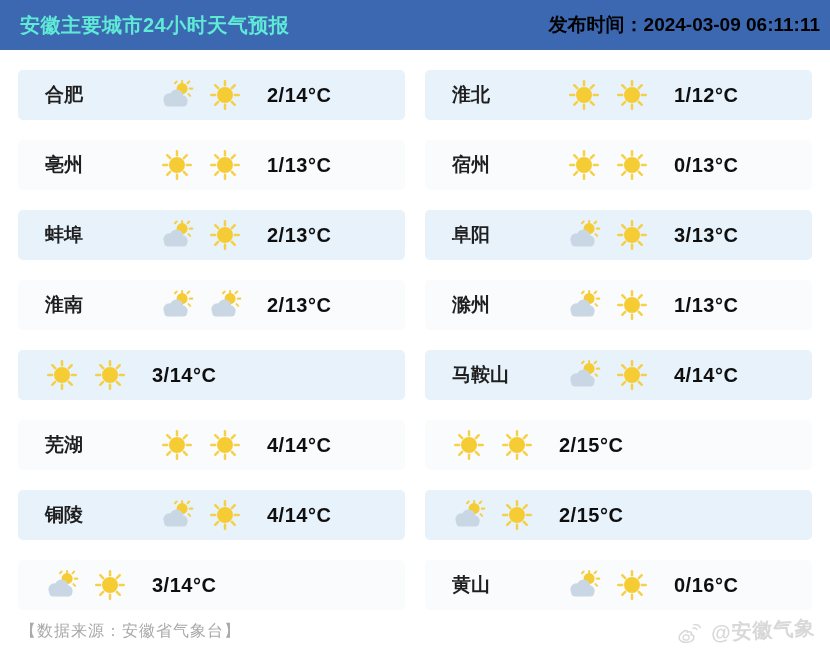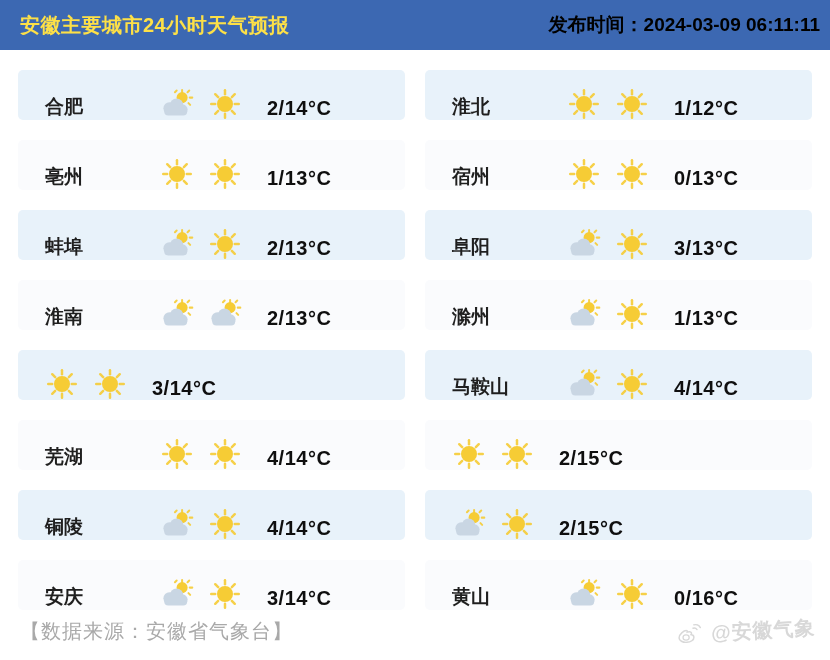--- a/index.html
+++ b/index.html
@@ -22,21 +22,21 @@
   
   .header{
     height:50px;
     background:var(--header-bg);
     display:flex;
     align-items:center;
     justify-content:space-between;
     padding:0 10px 0 20px;
   }
   .header-title{
-    color:#fde047;
+    color:#5eead4;
     font-size:20px;
     font-weight:bold;
     letter-spacing:.5px;
   }
   .header-time{
     color:#000000;
     font-size:19px;
     font-weight:bold;
   }
   
@@ -48,21 +48,21 @@
   .col{
     flex:1;
     display:flex;
     flex-direction:column;
     gap:20px;
   }
   .weather-row{
     height:50px;
     border-radius:5px;
     display:flex;
-    align-items:flex-end;
+    align-items:center;
     padding-left:27px;
   }
   .weather-row.odd{background:var(--row-odd);}
   .weather-row.even{background:var(--row-even);}
   .city{
     width:115px;
     font-size:19px;
     font-weight:bold;
     color:#1f1f1f;
   }
@@ -90,21 +90,21 @@
   .footer{
     position:absolute;
     left:0;right:0;bottom:0;
     height:50px;
     display:flex;
     align-items:center;
     justify-content:space-between;
     padding:0 14px 8px 20px;
   }
   .source{
-    font-size:20px;
+    font-size:16px;
     color:var(--footer-text);
     letter-spacing:1px;
   }
   .watermark{
     display:flex;
     align-items:center;
     gap:5px;
     color:var(--watermark);
     font-size:20px;
     font-weight:bold;
@@ -383,21 +383,20 @@
         <line x1="7" y1="29" x2="10.3" y2="25.7"></line>
                 <line x1="25.7" y1="10.3" x2="29" y2="7"></line>
       </g>
       <circle cx="18" cy="18" r="9" fill="#f6cc35"></circle>
     </svg>
           </span>
         </span>
     <span class="temp">4/14°C</span>
   </div>
       <div class="weather-row even">
-    <span class="city">安庆</span>
     <span class="icons">
           <span class="icon">
     <svg viewBox="0 0 40 36">
       <g stroke="#f6cc35" stroke-width="2.4" stroke-linecap="round" opacity="0.9">
         <line x1="26" y1="1.5" x2="26" y2="4.5"></line>
         <line x1="35" y1="10.5" x2="38" y2="10.5"></line>
         <line x1="32.4" y1="4.1" x2="34.4" y2="2.1"></line>
         <line x1="17.6" y1="4.1" x2="19.6" y2="2.1"></line>
         <line x1="33.5" y1="17" x2="35.5" y2="19"></line>
       </g>

